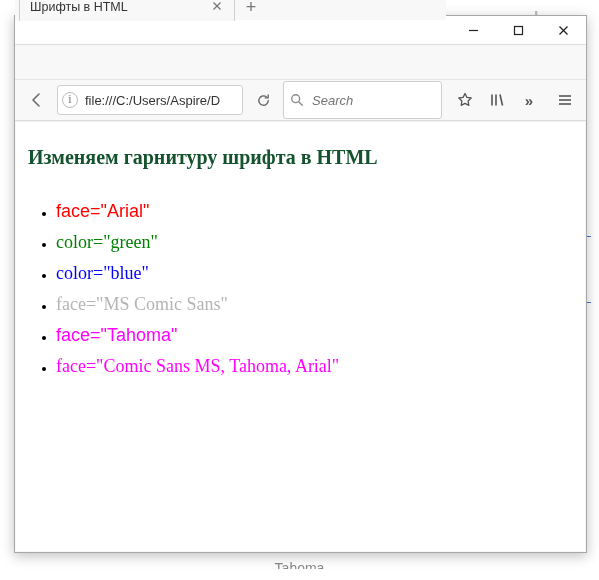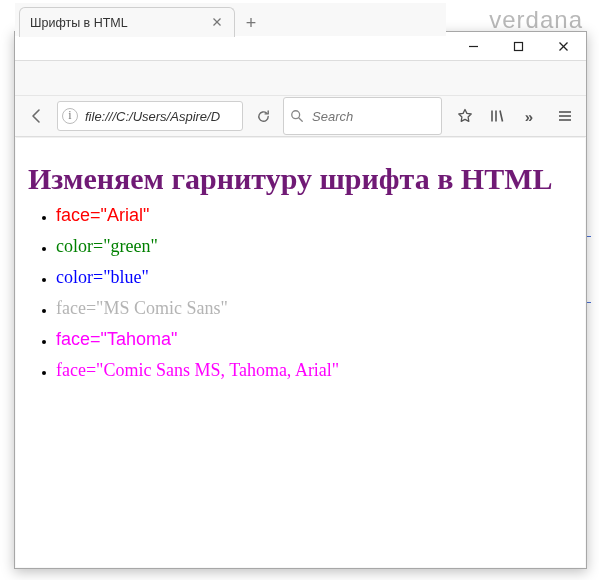--- a/index.html
+++ b/index.html
@@ -6,49 +6,49 @@
   .win{width:599px;height:580px;box-sizing:border-box;background:#fff;position:relative;overflow:hidden;}
 
   
   .behind1{position:absolute;right:16px;top:6px;font-family:Verdana,sans-serif;font-size:24px;color:#b8b8b8;letter-spacing:1px;pointer-events:none;}
   .behind-line1{position:absolute;right:8px;top:236px;width:8px;border-top:1px solid #4a6fd4;}
   .behind-line2{position:absolute;right:8px;top:302px;width:8px;border-top:1px solid #4a6fd4;}
   .behind-bottom{position:absolute;left:50%;bottom:4px;transform:translateX(-50%);color:#888;font-size:14px;pointer-events:none;}
   .behind-cut{position:absolute;left:50%;bottom:0;width:110px;height:11px;background:#fff;transform:translateX(-50%);}
 
   
-  .frame{position:absolute;left:14px;top:31px;width:571px;height:536px;background:#f8f8f8;border:1px solid #a7a7a7;box-shadow:0 3px 12px rgba(0,0,0,0.25);}
+  .frame{position:absolute;left:14px;top:15px;width:571px;height:536px;background:#f8f8f8;border:1px solid #a7a7a7;box-shadow:0 3px 12px rgba(0,0,0,0.25);}
 
   
   .titlebar{height:28px;background:#fff;border-bottom:1px solid #ddd;display:flex;align-items:stretch;justify-content:flex-end;}
   .titlebtn{width:45px;display:flex;align-items:center;justify-content:center;color:#222;}
 
   
   .tabstrip{height:33px;background:#f8f8f8;margin-top:-33px;display:flex;align-items:flex-end;padding-left:4px;}
   .tab{height:29px;min-width:196px;background:#f8f8f8;border:1px solid #cfcfcf;border-bottom:none;border-top-left-radius:6px;border-top-right-radius:6px;display:flex;align-items:center;padding:0 8px 0 10px;font-size:12.5px;color:#333;position:relative;top:1px;}
   .tab .tabclose{margin-left:auto;color:#777;padding:2px 4px;}
   .newtab{width:28px;height:26px;display:flex;align-items:center;justify-content:center;color:#777;font-size:18px;margin-left:2px;}
 
   
   .toolbar{height:40px;background:#f8f8f8;border-top:1px solid #e6e6e6;border-bottom:1px solid #ddd;display:flex;align-items:center;padding:0 8px;gap:6px;}
   .tbtn{width:28px;height:28px;border-radius:3px;display:flex;align-items:center;justify-content:center;color:#6b6b6b;}
   .urlwrap{display:flex;align-items:center;border:1px solid #cfcfcf;border-radius:3px;background:#fff;height:28px;padding:0 0 0 4px;width:180px;}
   .urlwrap .info{color:#777;font-size:12px;border:1px solid #bbb;border-radius:50%;width:14px;height:14px;line-height:13px;text-align:center;margin-right:5px;font-family:serif;}
-  .urlwrap input{flex:1;border:none;outline:none;font-size:13px;color:#333;min-width:0;background:transparent;font-style:italic;}
+  .urlwrap input{flex:1;border:none;outline:none;font-size:13px;color:#333;min-width:0;background:transparent;}
   .searchwrap{display:flex;align-items:center;border:1px solid #cfcfcf;border-radius:3px;background:#fff;height:28px;padding:4px 6px;flex:1;min-width:0;}
   .searchwrap .sicn{color:#888;margin-right:6px;display:flex;}
   .searchwrap input{flex:1;border:none;outline:none;font-size:13px;font-style:italic;color:#888;background:transparent;min-width:0;}
 
   .right-icons{display:flex;align-items:center;gap:6px;margin-left:4px;}
   .ricn{width:26px;height:26px;display:flex;align-items:center;justify-content:center;color:#555;border-radius:3px;}
   .menu{margin-left:4px;}
 
   
   .content{position:absolute;left:1px;right:1px;top:105px;bottom:1px;background:#fff;border-top:1px solid #f0f0f0;padding:16px 12px 0 12px;overflow:auto;}
-  h2.mainheading{font-family:"Times New Roman",serif;font-weight:bold;font-size:30px;margin:8px 0 6px 0;color:#701a75;}
+  h2.mainheading{font-family:"Times New Roman",serif;font-weight:bold;font-size:20px;margin:8px 0 29px 0;color:#14532d;}
   ul.fontlist{margin:0 0 0 28px;padding:0;}
   ul.fontlist li{font-size:18px;margin:4px 0;line-height:1.5;}
   .li0{font-family:Arial,sans-serif;color:#ff0000;}
   .li1{font-family:"Times New Roman",serif;color:#008000;}
   .li2{font-family:"Times New Roman",serif;color:#0000ff;}
   .li3{font-family:"Times New Roman",serif;color:#b4b4b4;}
   .li4{font-family:Tahoma,sans-serif;color:#ff00ff;}
   .li5{font-family:"Comic Sans MS",cursive;color:#ff00ff;}
   ul.fontlist li::marker{color:#000;font-size:12px;}
 </style>

